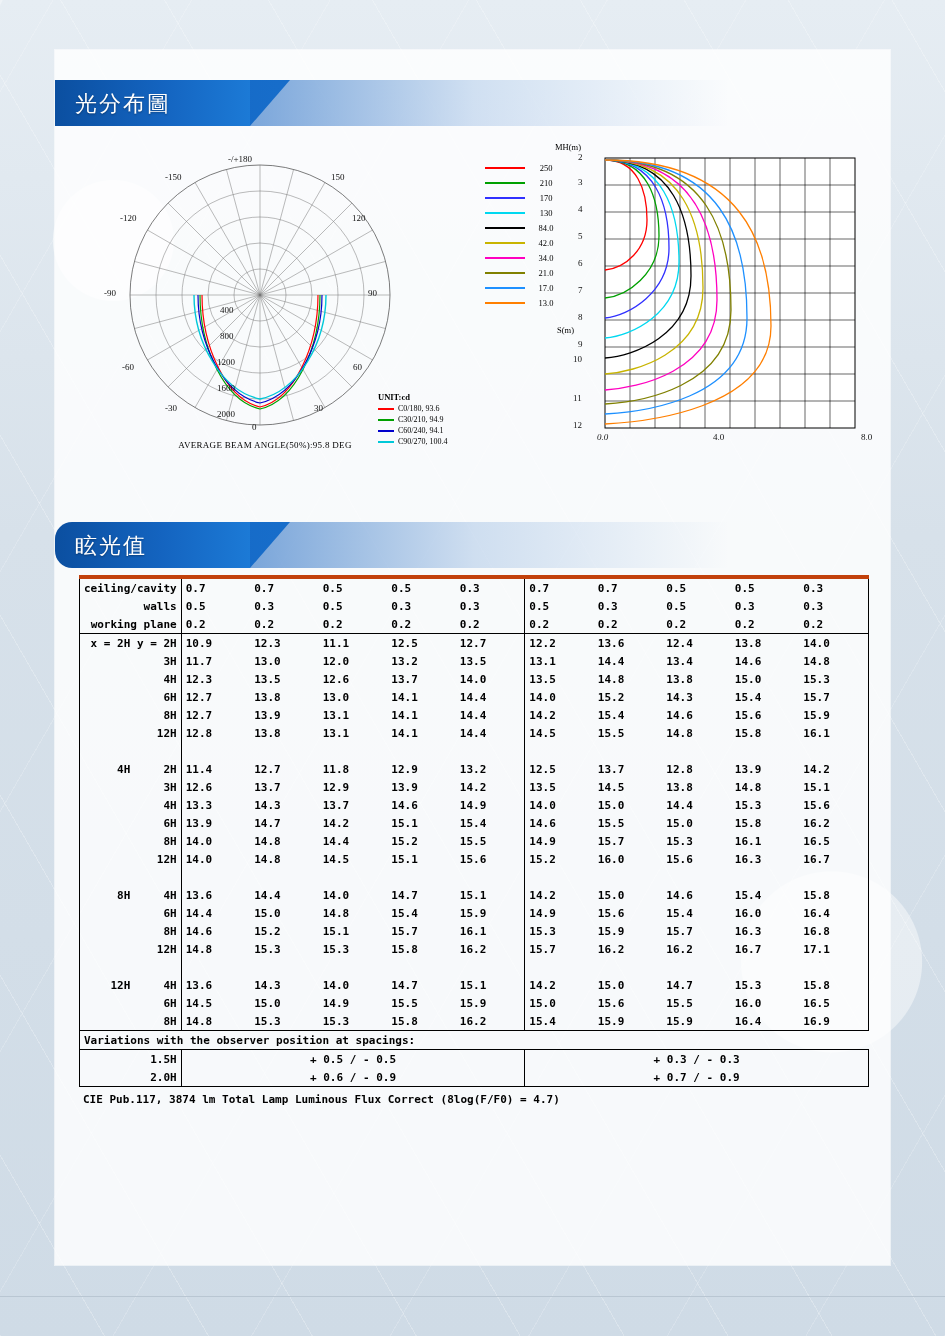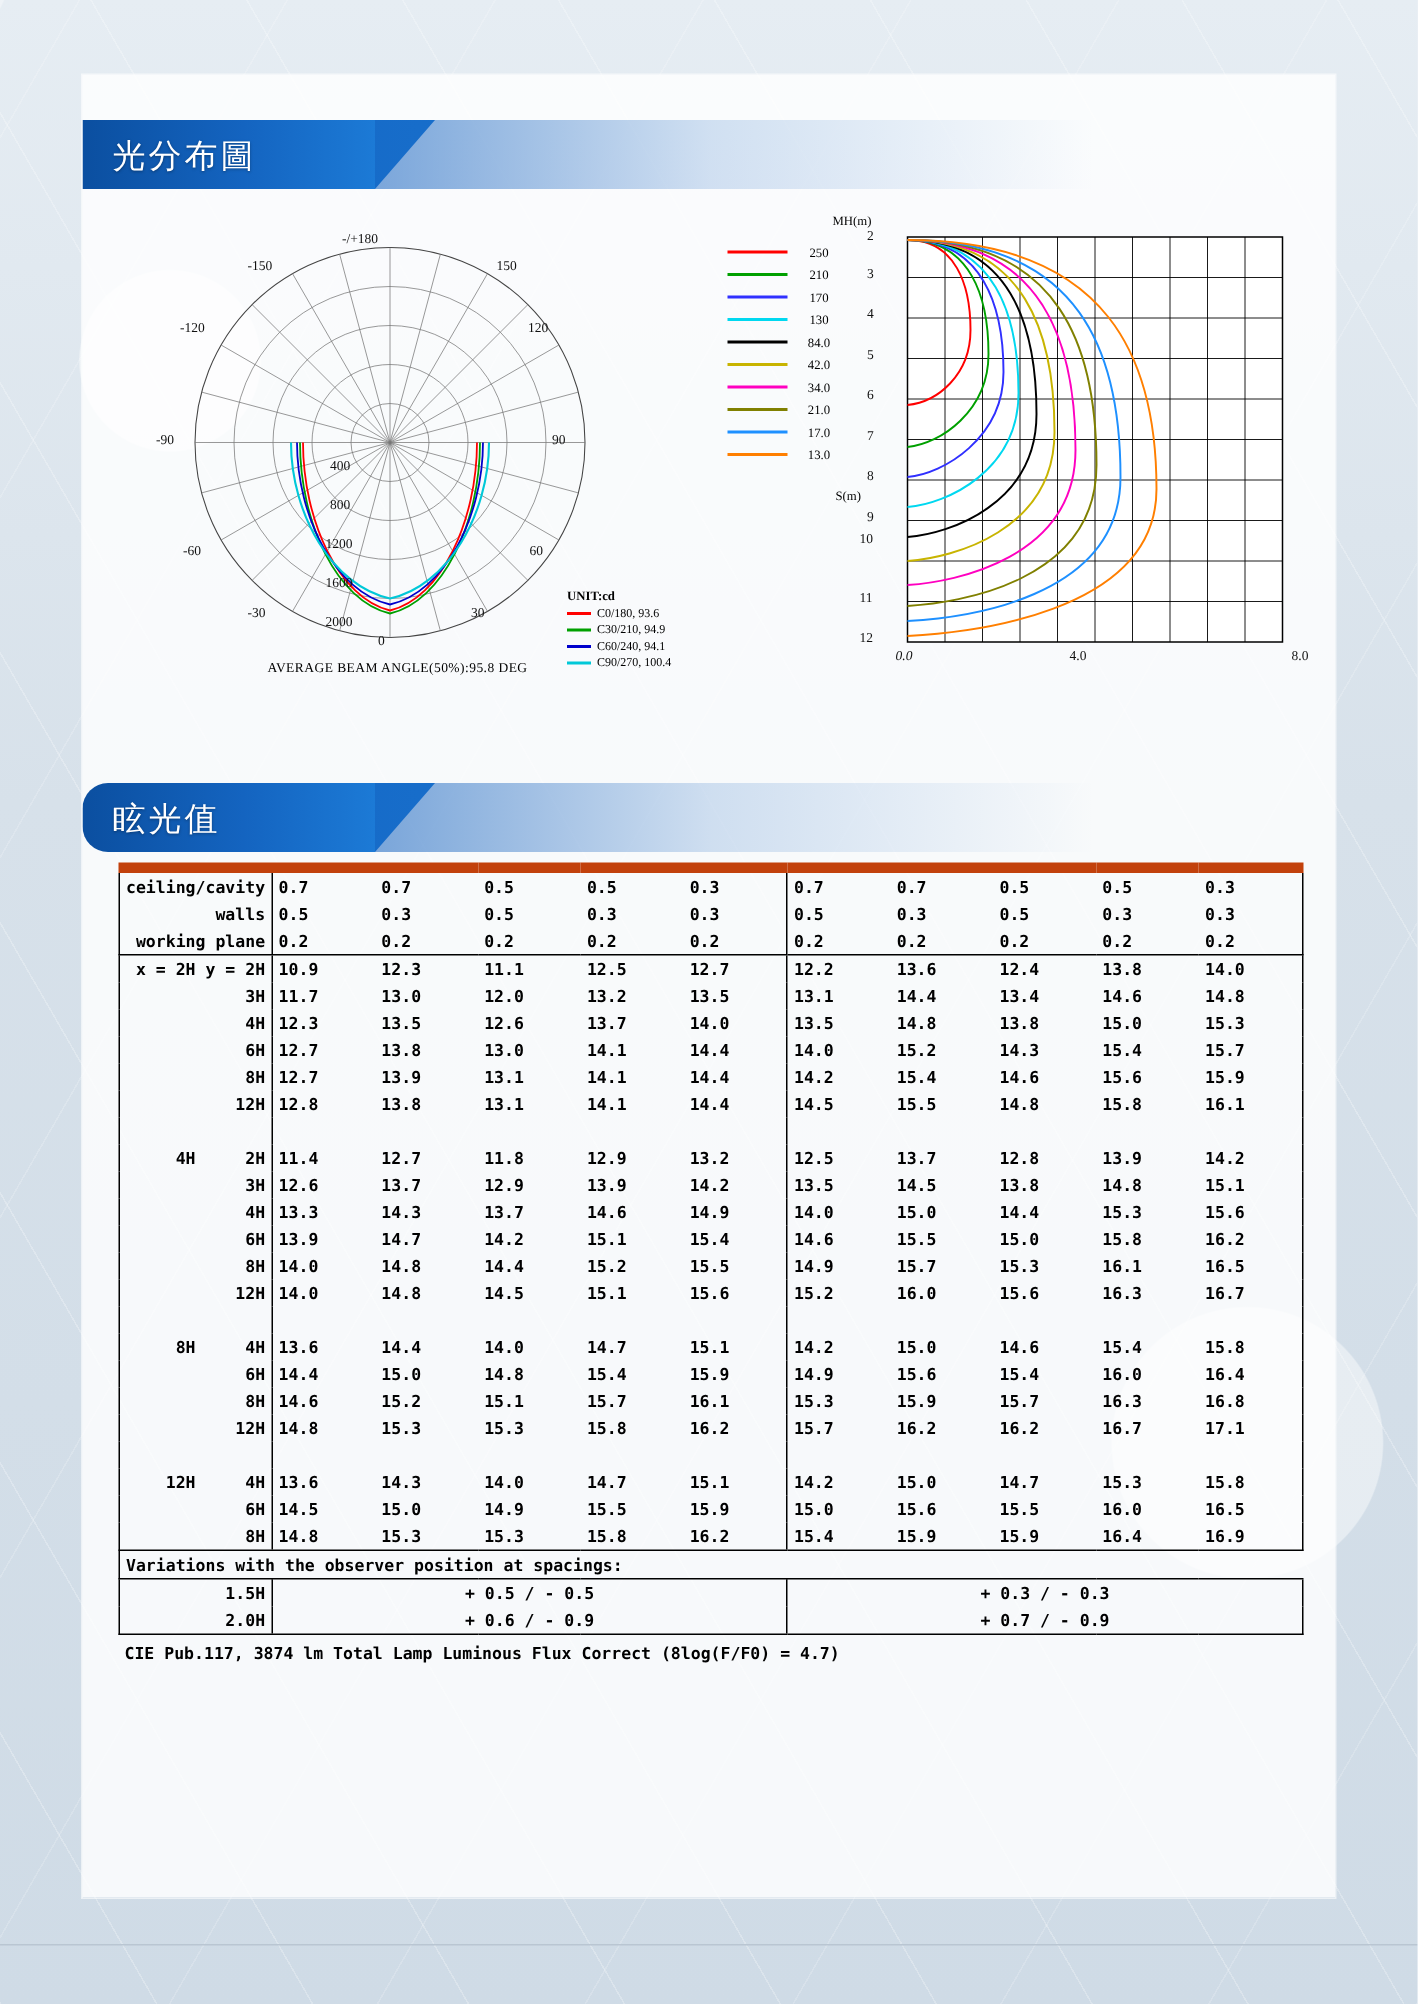--- a/index.html
+++ b/index.html
@@ -82,21 +82,21 @@
   .table-wrap{position:absolute;left:24px;top:525px;width:790px;}
   table.photo{
     border-collapse:collapse;
     font-family:"DejaVu Sans Mono","Liberation Mono",monospace;
     font-size:11px;font-weight:bold;color:#000;
     width:790px;
   }
   table.photo td{padding:1px 4px;height:16px;}
   .bl{border-left:1px solid #000;}
   .br{border-right:1px solid #000;}
-  .bt{border-top:7px solid #c2410c;}
+  .bt{border-top:4px solid #c2410c;}
   .bb{border-bottom:1px solid #000;}
   .lbl{text-align:right;white-space:nowrap;}
   .num{text-align:left;width:62px;}
   .ctr{text-align:center;}
   .spacer td{height:10px;}
   .footer-note{
     margin-top:6px;font-family:"DejaVu Sans Mono","Liberation Mono",monospace;
     font-size:11px;font-weight:bold;padding-left:4px;
   }
   .bottom-rule{position:absolute;left:0;top:1296px;width:945px;border-top:1px solid #b9c6d2;}

